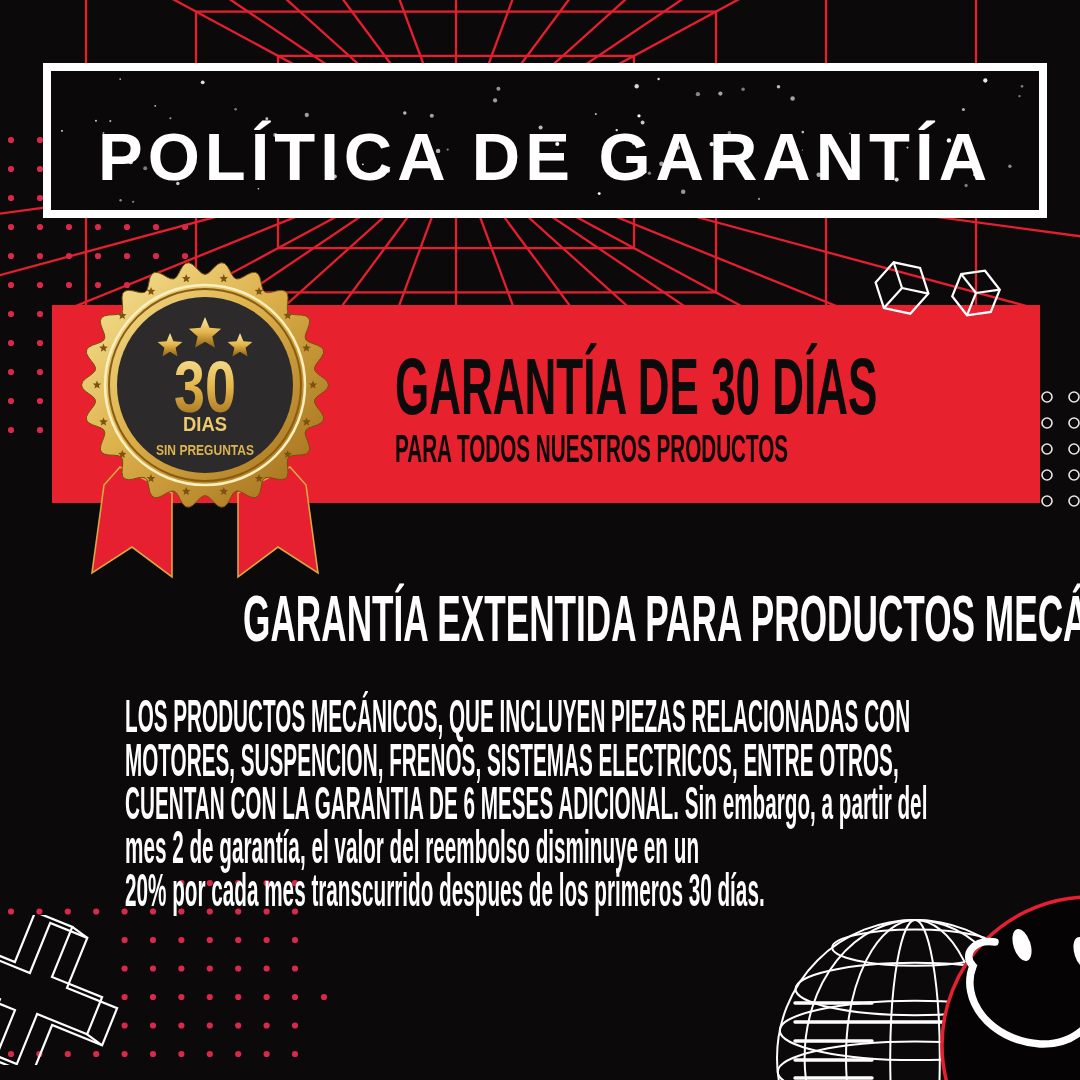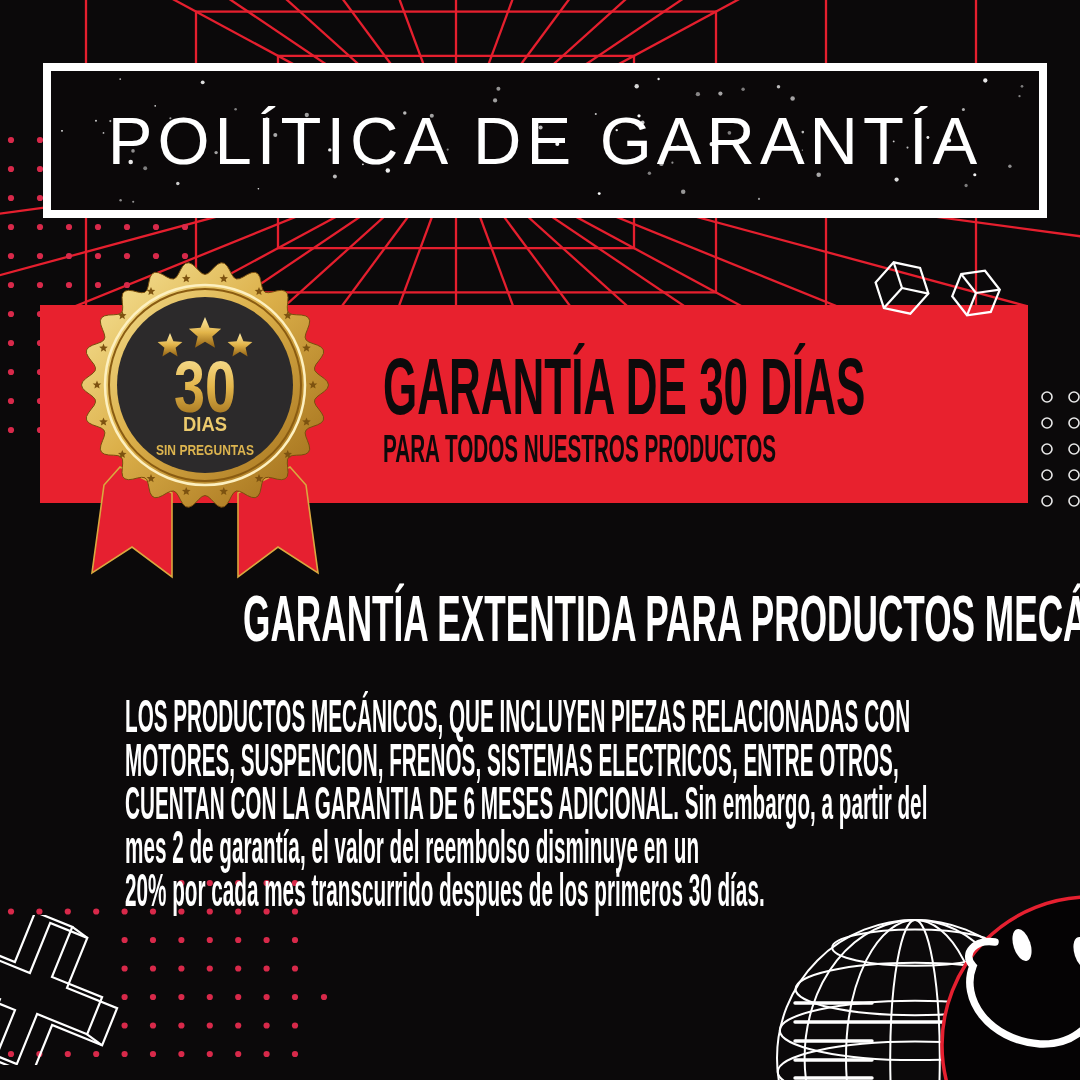--- a/index.html
+++ b/index.html
@@ -3,22 +3,22 @@
 <meta charset="utf-8">
 <style>
   html,body{margin:0;padding:0}
   body{width:1080px;height:1080px;background:#0b090a;overflow:hidden}
   #stage{position:relative;width:1080px;height:1080px;font-family:"Liberation Sans",sans-serif;color:#fff}
   #tunnel{position:absolute;left:0;top:0}
   #tunnel rect,#tunnel line{stroke:#e51f2e;stroke-width:2.3;fill:none}
   #dots{position:absolute;left:0;top:0}
   #titlebox{position:absolute;left:43px;top:63px;width:988px;height:139px;border:8px solid #ffffff;background:#0b0809;z-index:3}
   #speckles{position:absolute;left:0;top:0}
-  #page-title{position:relative;margin:0;text-align:center;line-height:139px;font-size:67px;letter-spacing:5px;font-weight:normal;color:#fff;white-space:nowrap}
-  #banner{position:absolute;left:40px;top:305px;width:988px;height:198px;background:#e8212e;z-index:2}
+  #page-title{position:relative;margin:16px;text-align:center;line-height:139px;font-size:67px;letter-spacing:5px;font-weight:bold;color:#fff;white-space:nowrap}
+  #banner{position:absolute;left:52px;top:305px;width:988px;height:198px;background:#e8212e;z-index:2}
   #banner-heading{position:absolute;left:343px;top:36px;margin:0;font-size:80px;font-weight:bold;color:#0d0a0b;transform:scaleX(.55);transform-origin:left top;white-space:nowrap}
   #banner-sub{position:absolute;left:343px;top:122px;font-size:39px;font-weight:bold;color:#0d0a0b;transform:scaleX(.53);transform-origin:left top;white-space:nowrap}
   #badge{position:absolute;left:60px;top:255px;z-index:4}
   #badge text{font-family:"Liberation Sans",sans-serif;font-weight:bold;text-anchor:middle}
   #cubes{position:absolute;left:840px;top:250px;z-index:3}
   #cubes polygon,#cubes line{stroke:#fff;stroke-width:2.2;fill:none}
   #section-heading{position:absolute;left:0;top:582px;width:1080px;margin:0;text-align:center;font-size:64px;font-weight:bold;color:#fff;transform:scaleX(.55);transform-origin:center top;white-space:nowrap;z-index:2}
   #policy{position:absolute;left:125px;top:695px;font-size:46px;font-weight:bold;line-height:43.5px;color:#fff;transform:scaleX(.45);transform-origin:left top;white-space:nowrap;z-index:2}
   #xshape{position:absolute;left:0;top:915px}
   #xshape polygon,#xshape line{stroke:#fff;stroke-width:2.2;fill:none}

